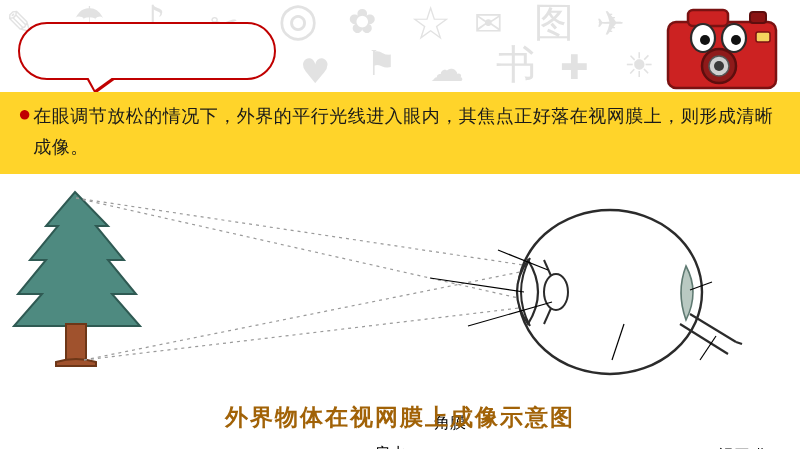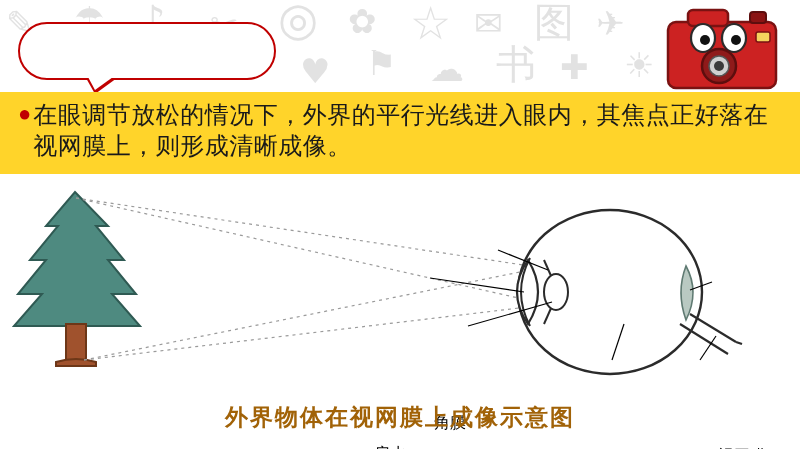--- a/index.html
+++ b/index.html
@@ -106,22 +106,22 @@
     align-items: flex-start;
   }
   .bullet-dot {
     color: #c00000;
     font-size: 22px;
     line-height: 26px;
     margin-right: 2px;
     flex: 0 0 auto;
   }
   .banner-text {
-    font-family: Liberation Mono, monospace;
-    font-size: 24px;
+    font-family: Liberation Sans, sans-serif;
+    font-size: 18px;
     line-height: 31px;
     color: #1a1a1a;
     letter-spacing: 0.5px;
   }
 
   
   .diagram {
     position: absolute;
     left: 0;
     top: 174px;

